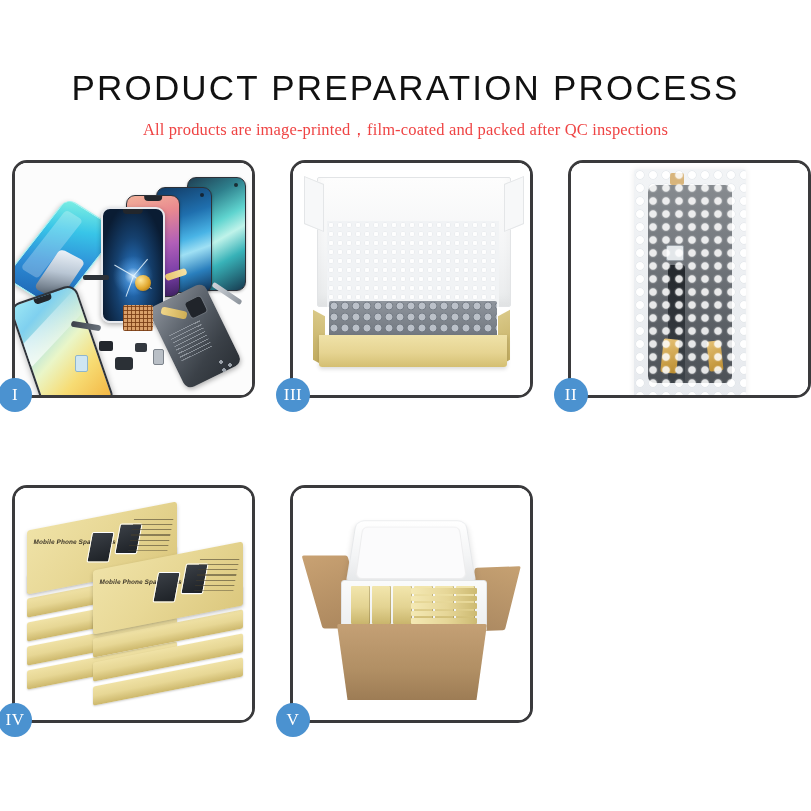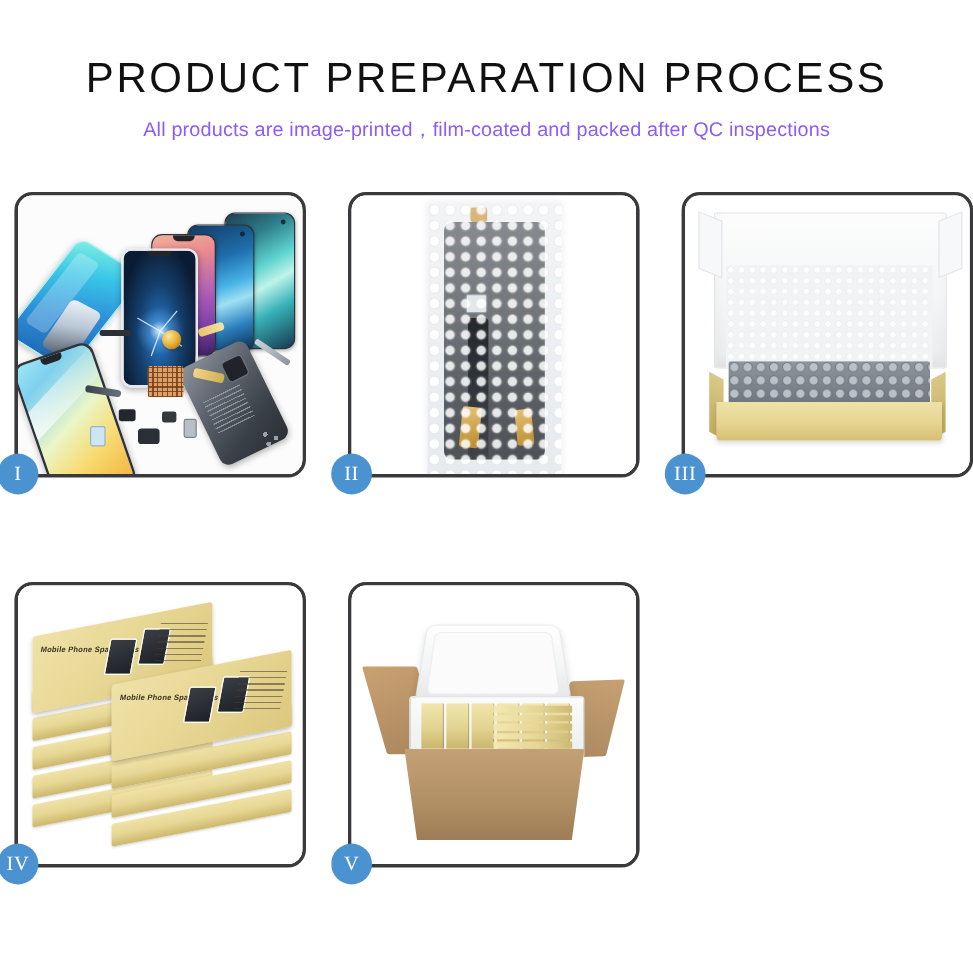--- a/index.html
+++ b/index.html
@@ -24,36 +24,37 @@
 
   
   .header {
     position: absolute;
     top: 0; left: 0;
     width: 811px;
     text-align: center;
   }
   .title {
     margin: 0;
-    padding-top: 46px;
+    padding-top: 68px;
     font-size: 35px;
     font-weight: 400;
     letter-spacing: 2.2px;
     color: #111111;
     font-family: "Liberation Sans", sans-serif;
     white-space: nowrap;
   }
   .subtitle {
     margin: 0;
     padding-top: 11px;
     font-size: 16.5px;
     font-weight: 400;
     letter-spacing: 0.15px;
-    color: #8b5cf6;
+    color: #ef4444;
     white-space: nowrap;
+    font-family: Liberation Serif, serif;
   }
 
   
   .grid {
     position: absolute;
     top: 160px;
     left: 12px;
     width: 799px;
     display: grid;
     grid-template-columns: 243px 243px 243px;
@@ -727,49 +728,49 @@
           <div class="part part-speaker"></div>
           <div class="part part-sq"></div>
           <div class="part part-batt"></div>
           <div class="tweezer"></div>
           <div class="screws"></div>
         </div>
       </div>
       <div class="badge">I</div>
     </div>
 
+    <div class="panel p3">
+      <div class="panel-inner">
+        <div class="scene">
+          <div class="lid-back"></div>
+          <div class="foam-back"></div>
+          <div class="box-left-wall"></div>
+          <div class="box-right-wall"></div>
+          <div class="bubble-tray"></div>
+          <div class="box-front"></div>
+        </div>
+      </div>
+      <div class="badge">III</div>
+    </div>
+
     <div class="panel p2">
       <div class="panel-inner">
         <div class="scene">
           <div class="bubblepack">
             <div class="screen-in"></div>
             <div class="flexstrip"></div>
             <div class="conn"></div>
             <div class="gold1"></div>
             <div class="gold2"></div>
             <div class="tape"></div>
             <div class="overlay-bubbles"></div>
           </div>
         </div>
       </div>
       <div class="badge">II</div>
-    </div>
-
-    <div class="panel p3">
-      <div class="panel-inner">
-        <div class="scene">
-          <div class="lid-back"></div>
-          <div class="foam-back"></div>
-          <div class="box-left-wall"></div>
-          <div class="box-right-wall"></div>
-          <div class="bubble-tray"></div>
-          <div class="box-front"></div>
-        </div>
-      </div>
-      <div class="badge">III</div>
     </div>
 
     <div class="panel p4">
       <div class="panel-inner">
         <div class="scene">
           <div class="stackwrap">
             <div class="rbox left" style="top:152px"></div>
             <div class="rbox left" style="top:128px"></div>
             <div class="rbox left" style="top:104px"></div>
             <div class="rbox left" style="top:80px"></div>

